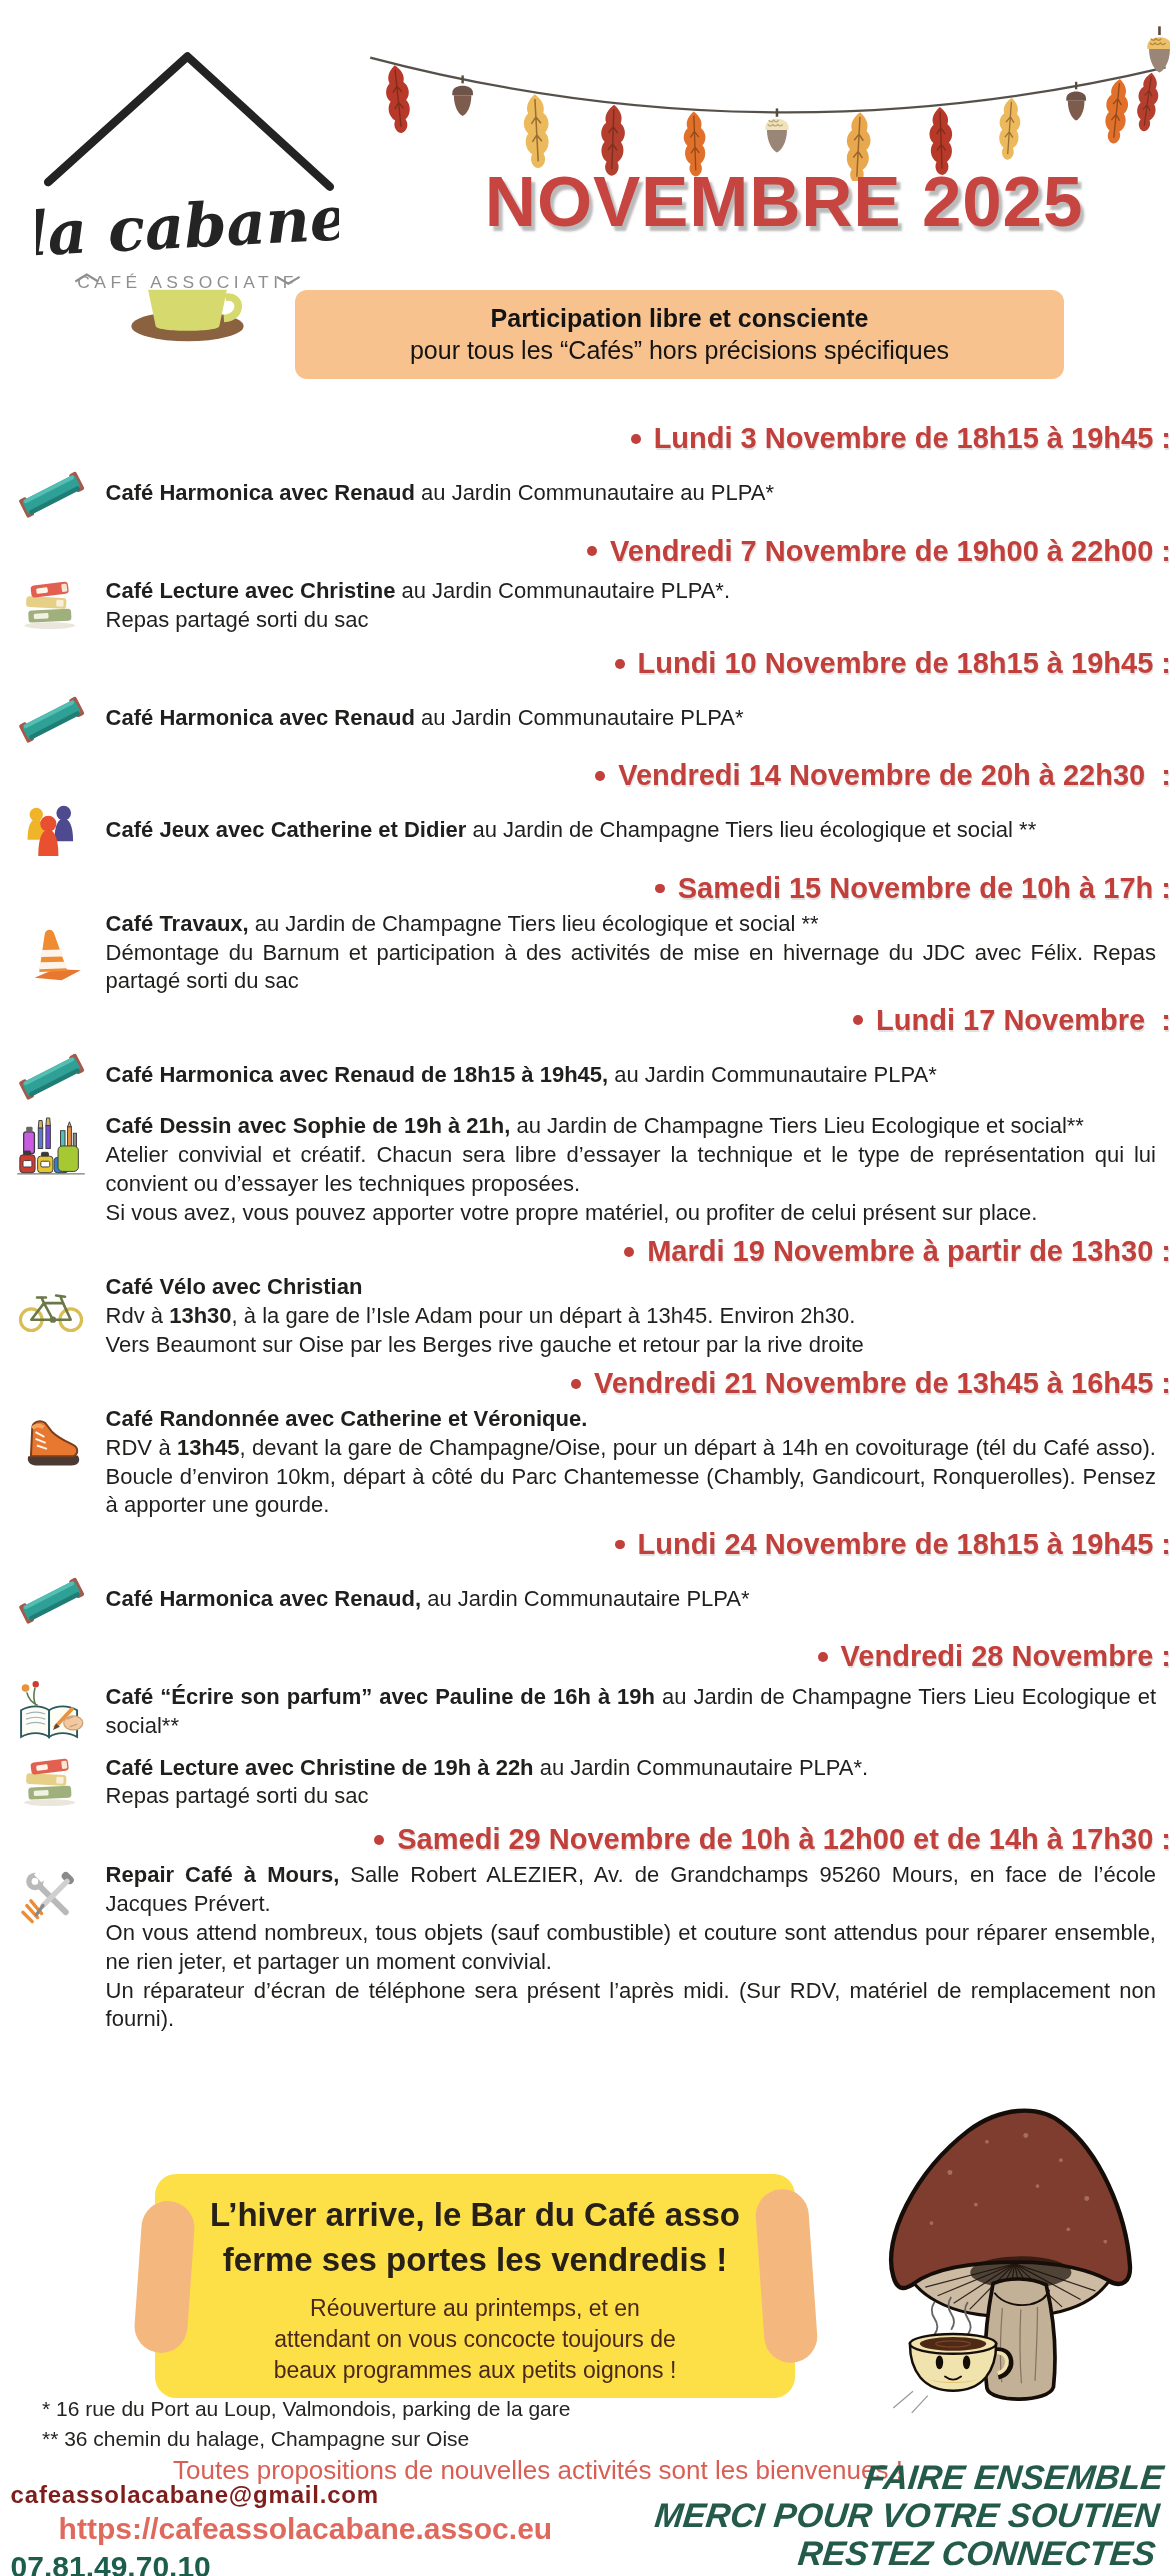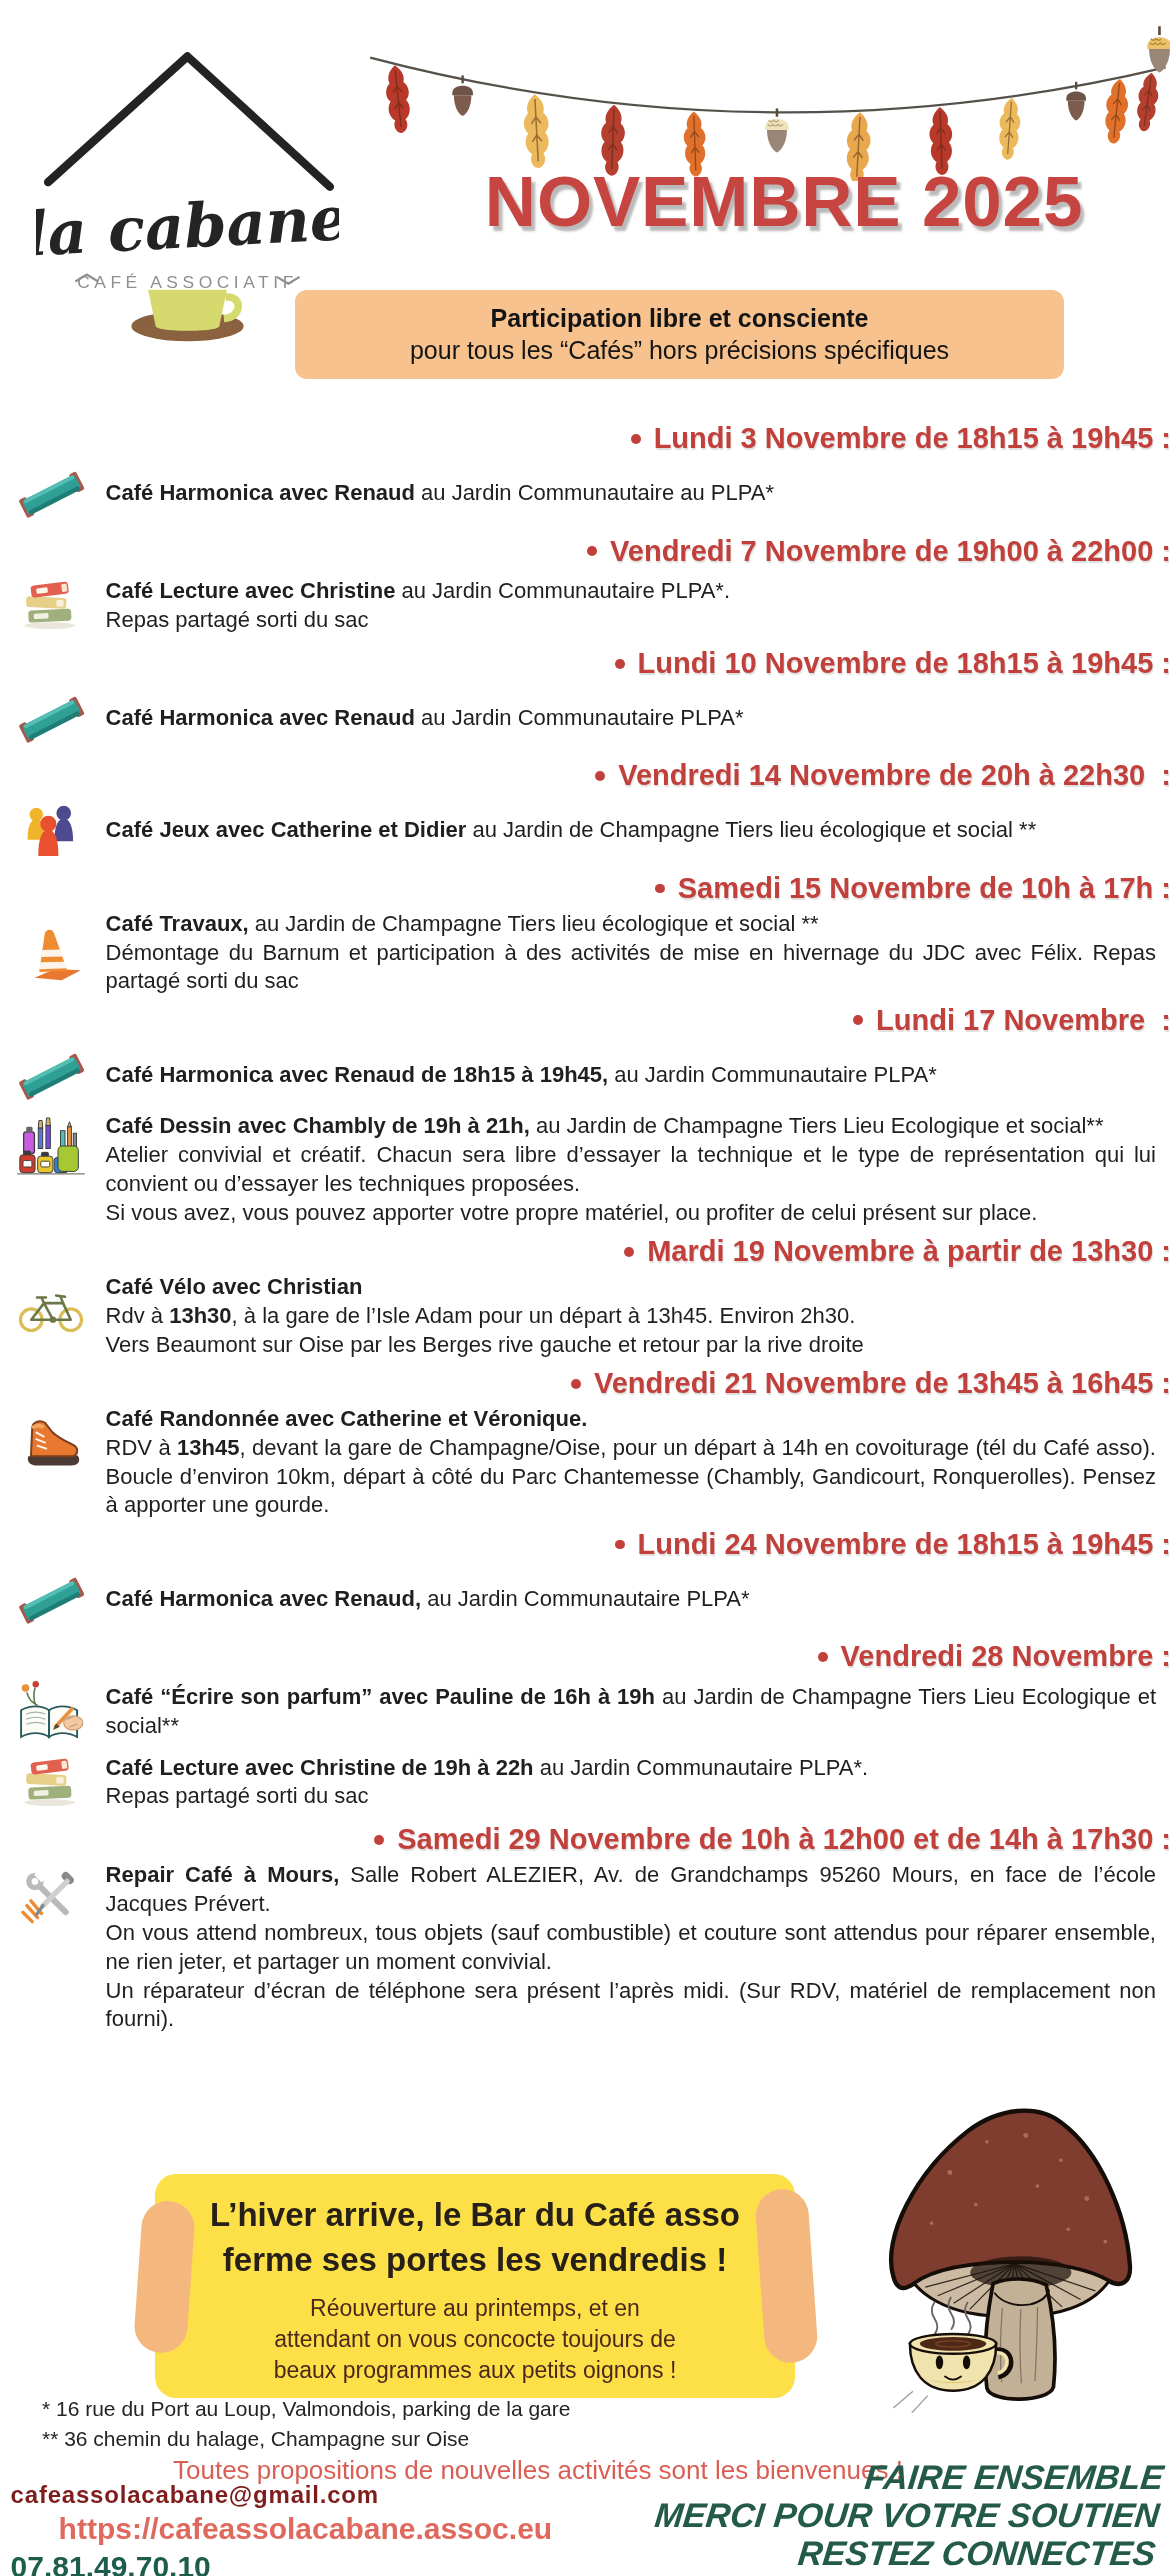--- a/index.html
+++ b/index.html
@@ -319,21 +319,21 @@
           <p><b>Café Harmonica avec Renaud de 18h15 à 19h45,</b><span> au Jardin Communautaire PLPA*</span></p>
         </div>
     </div>
     <div class="item top">
       <div class="iconbox">
           <svg viewBox="0 0 92 88" width="70" height="67">
             <use href="#ic-art"></use>
           </svg>
         </div>
       <div class="txt">
-        <p class="just"><b>Café Dessin avec Chambly de 19h à 21h,</b><span> au Jardin de Champagne Tiers Lieu Ecologique et social**</span></p>
+        <p class="just"><b>Café Dessin avec Sophie de 19h à 21h,</b><span> au Jardin de Champagne Tiers Lieu Ecologique et social**</span></p>
         <p class="just">Atelier convivial et créatif. Chacun sera libre d’essayer la technique et le type de représentation qui lui convient ou d’essayer les techniques proposées.</p>
         <p class="just">Si vous avez, vous pouvez apporter votre propre matériel, ou profiter de celui présent sur place.</p>
       </div>
     </div>
 
     <div class="date"><span class="dot"></span><span>Mardi 19 Novembre à partir de 13h30 :</span></div>
     <div class="item top">
       <div class="iconbox">
           <svg viewBox="0 0 92 88" width="70" height="67">
             <use href="#ic-bike"></use>

